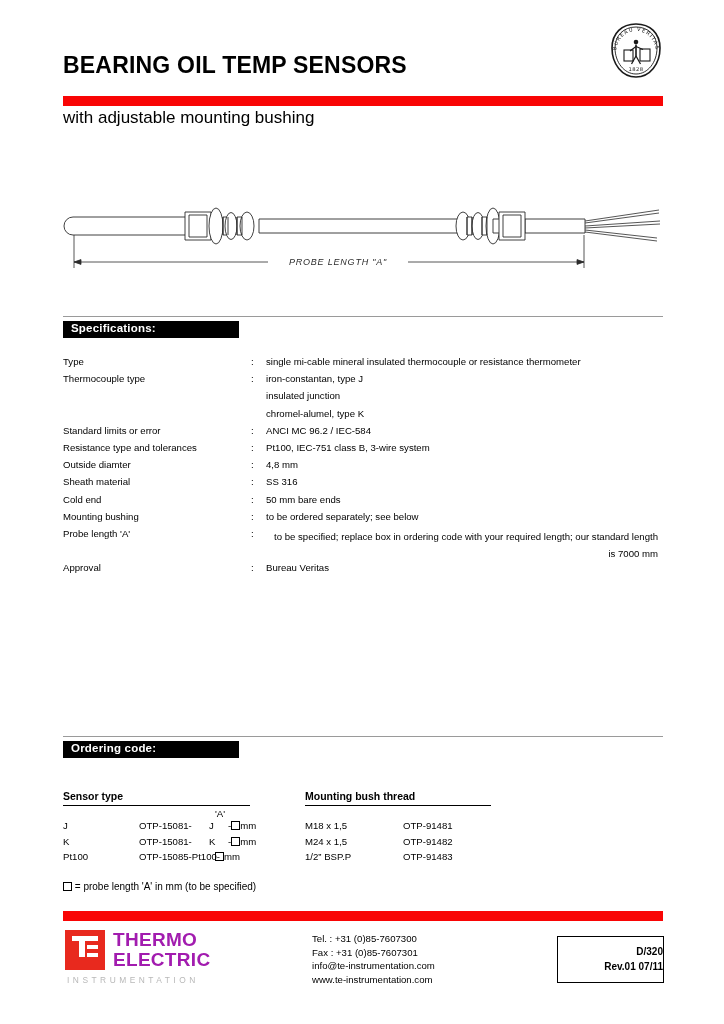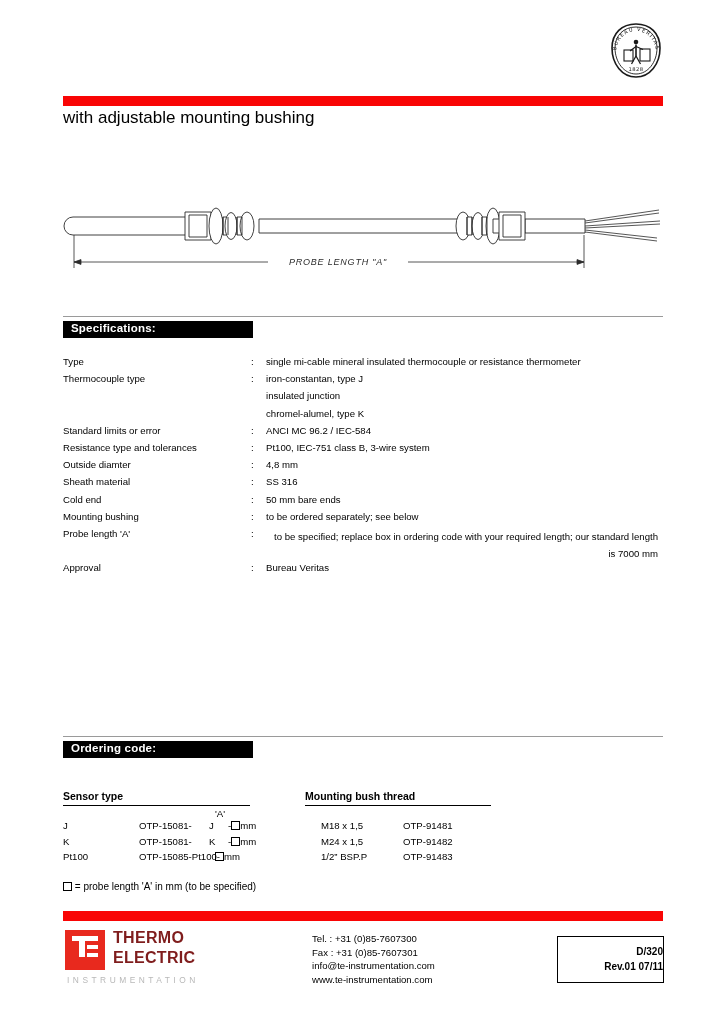--- a/index.html
+++ b/index.html
@@ -81,21 +81,21 @@
   .rule {
     position: absolute;
     left: 0;
     width: 600px;
     height: 1px;
     background: #9a9a9a;
   }
   .blackbar {
     position: absolute;
     left: 0;
-    width: 190px;
+    width: 176px;
     height: 17px;
     background: #000000;
   }
   .blackbar span {
     position: absolute;
     left: 8px;
     top: 1px;
     color: #ffffff;
     font-size: 11.5px;
     font-weight: bold;
@@ -177,21 +177,21 @@
   .orow {
     position: relative;
     height: 15.5px;
     white-space: nowrap;
   }
   .o-c1 { position: absolute; left: 0px;   top: 0; }
   .o-c2 { position: absolute; left: 76px;  top: 0; }
   .o-c3 { position: absolute; left: 146px; top: 0; }
   .o-c4 { position: absolute; left: 165px; top: 0; }
 
-  .r-c1 { position: absolute; left: 16px;  top: 0; }
+  .r-c1 { position: absolute; left: 0px;  top: 0; }
   .r-c2 { position: absolute; left: 98px; top: 0; }
 
   .boxglyph {
     display: inline-block;
     width: 7px;
     height: 7px;
     border: 1px solid #000;
     vertical-align: -1px;
     margin: 0 0px;
   }
@@ -213,24 +213,24 @@
     background: #e8291e;
   }
   .logo-te {
     position: absolute;
     left: 7px; top: 8px;
     width: 26px; height: 26px;
   }
   .logo-word1, .logo-word2 {
     position: absolute;
     left: 48px;
-    font-size: 16px;
+    font-size: 19px;
     font-weight: bold;
     letter-spacing: 0.3px;
-    color: #7f1d1d;
+    color: #a21caf;
     white-space: nowrap;
   }
   .logo-word1 { top: 1px; }
   .logo-word2 { top: 21px; }
   .logo-sub {
     position: absolute;
     left: 2px;
     top: 47px;
     font-size: 8.4px;
     letter-spacing: 3.5px;
@@ -287,20 +287,21 @@
           <path d="M28 24.5 L35 27.5" stroke-width="1.2" fill="none"></path>
           <path d="M28 34 L23.5 42" stroke-width="1.3" fill="none"></path>
           <path d="M28 34 L32.5 42" stroke-width="1.3" fill="none"></path>
         </g>
         <rect x="16" y="28" width="9" height="11" fill="none" stroke="#1a1a1a" stroke-width="1.1"></rect>
         <rect x="32" y="27" width="10" height="12" fill="none" stroke="#1a1a1a" stroke-width="1.1"></rect>
         <text x="28" y="49" text-anchor="middle" font-family="DejaVu Sans, sans-serif" font-size="5.2" fill="#1a1a1a" letter-spacing="0.5">1828</text>
       </svg>
     </div>
 
+    <div class="title">BEARING OIL TEMP SENSORS</div>
     <div class="redbar top"></div>
     <div class="subtitle">with adjustable mounting bushing</div>
 
     <div class="drawing">
       <svg width="600" height="95" viewBox="0 0 600 95">
         <g stroke="#2b2b2b" stroke-width="0.9" fill="#ffffff" stroke-linejoin="round">
 
           <path d="M10 31 L130 31 L130 49 L10 49 A 9 9 0 0 1 10 31 Z"></path>
 
           <rect x="196" y="33" width="200" height="14"></rect>

